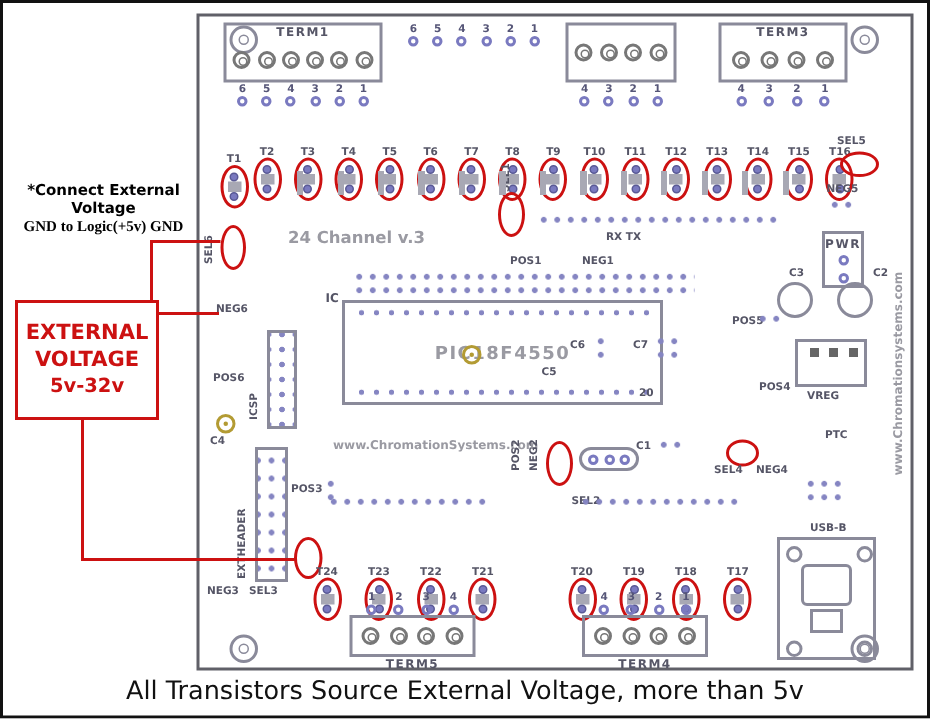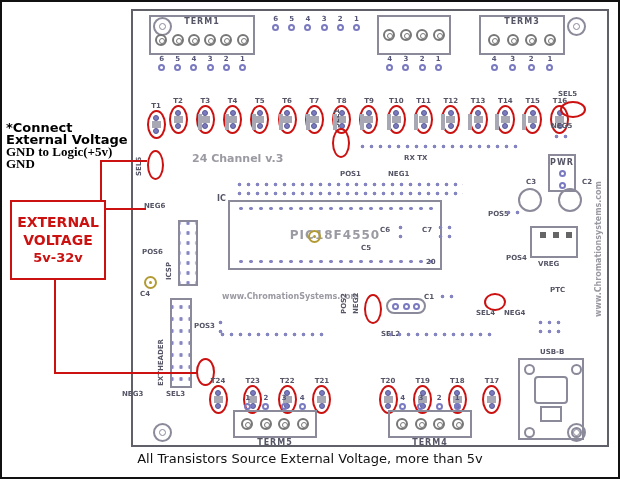--- a/index.html
+++ b/index.html
@@ -49,26 +49,26 @@
   .cap{position:absolute;width:20px;height:20px;border:2px solid #8a8a9a;border-radius:50%;}
   .res{position:absolute;left:384px;top:296px;width:40px;height:16px;border:2px solid #8a8a9a;border-radius:9px;display:flex;align-items:center;justify-content:space-evenly;box-sizing:border-box;}
   .vreg-pads{position:absolute;left:8px;top:4px;width:32px;height:6px;background:repeating-linear-gradient(90deg,#666 0 6px,transparent 6px 13px);}
   .usb-hole{position:absolute;width:7px;height:7px;border:2px solid #8a8a9a;border-radius:50%;}
   .usb-plug{position:absolute;left:50%;top:16px;transform:translateX(-50%);width:30px;height:24px;border:2px solid #8a8a9a;border-radius:4px;}
   .usb-plug2{position:absolute;left:50%;top:46px;transform:translateX(-50%);width:18px;height:12px;border:2px solid #8a8a9a;}
   .pwr-pads{display:flex;flex-direction:column;align-items:center;gap:5px;margin-top:3px;}
   
   .red-ellipse{position:absolute;border:2px solid #cc1111;border-radius:50%;}
   .red-line{position:absolute;background:#cc1111;z-index:6;}
-  .note{position:absolute;left:4px;top:120px;width:126px;text-align:left;font-size:13px;line-height:12px;font-weight:bold;color:#000;}
+  .note{position:absolute;left:4px;top:120px;width:126px;text-align:center;font-size:10px;line-height:12px;font-weight:bold;color:#000;}
   .vbox{position:absolute;left:8px;top:198px;width:96px;height:80px;border:2px solid #cc1111;box-sizing:border-box;
         display:flex;flex-direction:column;align-items:center;justify-content:center;gap:3px;color:#cc1111;z-index:6;background:#fff;}
   .vbox .l1,.vbox .l2{font-size:14px;line-height:15px;font-weight:bold;}
   .vbox .l3{font-size:13px;line-height:14px;font-weight:bold;}
-  .caption{position:absolute;left:0;top:449px;width:100%;text-align:center;font-size:13px;color:#111;}
+  .caption{position:absolute;left:0;top:449px;width:100%;text-align:center;font-size:17px;color:#111;}
 </style>
 </head>
 <body>
 
 <div class="stage">
 
   <div class="board"></div>
   <div class="hole" style="left:151px;top:15px;"></div>
   <div class="hole" style="left:565px;top:15px;"></div>
   <div class="hole" style="left:151px;top:421px;"></div>
@@ -392,21 +392,21 @@
   <div class="red-ellipse" style="left:482px;top:291px;width:18px;height:14px;"></div>
   <span class="ref" style="left:474px;top:307px;">SEL4</span>
   <span class="ref" style="left:502px;top:307px;">NEG4</span>
 
   <span class="ref" style="left:138px;top:288px;">C4</span>
   <div class="ypad" style="left:142px;top:274px;"></div>
   <span class="ref vtext" style="left:155px;top:298px;height:86px;">EXTHEADER</span>
   <div class="gbox dots" style="left:168px;top:296px;width:22px;height:90px;background-size:9px 12px;background-position:center;"></div>
   <span class="ref" style="left:192px;top:320px;">POS3</span>
   <div class="dots" style="left:214px;top:316px;width:9px;height:18px;"></div>
-  <span class="ref" style="left:120px;top:388px;">NEG3</span>
+  <span class="ref" style="left:136px;top:388px;">NEG3</span>
   <span class="ref" style="left:164px;top:388px;">SEL3</span>
   <div class="red-ellipse" style="left:194px;top:356px;width:15px;height:24px;"></div>
 
   <div class="dots" style="left:216px;top:328px;width:108px;height:10px;"></div>
   <div class="dots" style="left:384px;top:328px;width:108px;height:10px;"></div>
 
   <div class="t-row" style="left:206px;top:342px;width:124px;">
 
   <div class="t-cell circled">
       <span class="t-label">T24</span>

